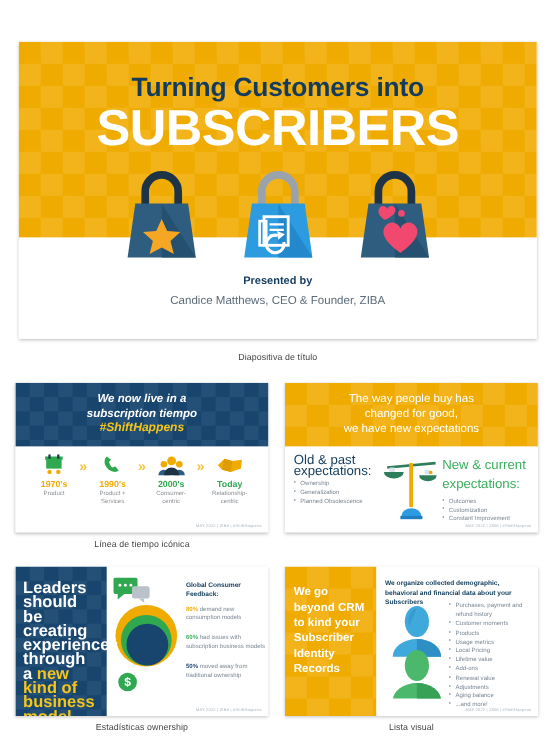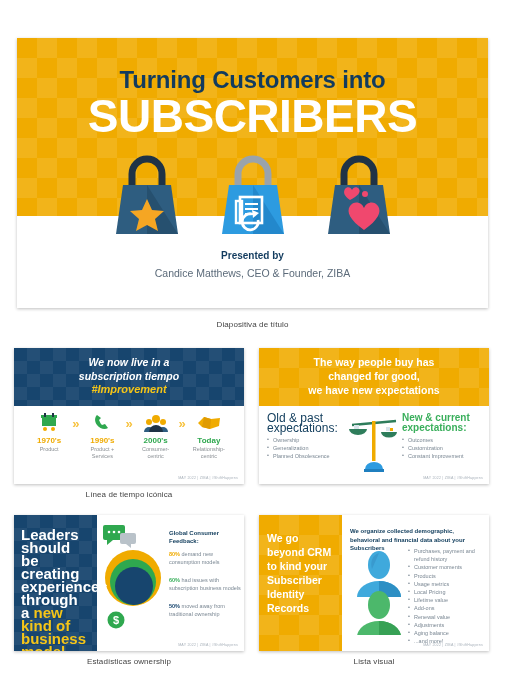--- a/index.html
+++ b/index.html
@@ -65,28 +65,28 @@
   .tl-items { display:flex; align-items:flex-start; justify-content:center;
     gap:2px; padding:6px 8px 0 8px; }
   .tl-item { width:42px; text-align:center; }
   .tl-ico { height:22px; display:flex; align-items:center; justify-content:center; }
   .tl-year { font-size:8px; font-weight:bold; margin-top:2px; }
   .tl-sub { font-size:5.5px; color:#8A8F94; line-height:7px; margin-top:1px; }
   .chev { color:#F7C23E; font-size:13px; font-weight:bold; padding-top:4px; }
 
   
   .cmp-head { position:absolute; left:0; top:0; width:100%; height:58px; }
-  .cmp-head p { text-align:center; color:#fff; font-weight:bold;
+  .cmp-head p { text-align:center; color:#fff; font-weight:normal;
     font-size:10.5px; line-height:14px; padding-top:7px; }
   .cmp-body { position:absolute; left:0; top:58px; width:100%; height:78px;
     background:#fff; display:flex; padding:7px 8px 0 8px; }
   .cmp-col { flex:1; }
   .cmp-mid { width:56px; display:flex; align-items:flex-start; justify-content:center; padding-top:2px;}
   .cmp-h-old { font-size:12px; font-weight:normal; color:#15405F; line-height:10px; }
-  .cmp-h-new { font-size:10px; font-weight:bold; color:#3AAF5C; line-height:10px; }
+  .cmp-h-new { font-size:12px; font-weight:normal; color:#3AAF5C; line-height:18px; }
   .cmp-li { font-size:5.5px; color:#7A8793; line-height:8px; padding-left:6px; position:relative; }
   .cmp-li::before { content:"•"; position:absolute; left:0; top:-1px; }
   .cmp-ul { margin-top:3px; }
 
   
   #slide-stats { left:14px; top:487px; width:230px; height:136px; }
   #slide-list   { left:259px; top:487px; width:230px; height:136px; }
   #cap-stats { left:14px; top:629px; width:230px; }
   #cap-list  { left:259px; top:629px; width:230px; }
 
@@ -165,21 +165,21 @@
     <div class="presented">Presented by</div>
     <div class="presenter">Candice Matthews, CEO &amp; Founder, ZIBA</div>
   </div>
   <div class="caption" id="cap-title">Diapositiva de título</div>
 
   <div class="slide-card" id="slide-timeline">
     <div class="tl-head checker-navy">
       <p>
         <span>We now live in a</span><br>
         <span>subscription tiempo</span><br>
-        <span class="hash">#Improvement</span>
+        <span class="hash">#ShiftHappens</span>
       </p>
     </div>
     <div class="tl-body">
       <div class="tl-items">
 
         <div class="tl-item">
           <div class="tl-ico">
             <svg width="22" height="20" viewBox="0 0 22 20">
               <rect x="4" y="4" width="14" height="9" fill="#2FA84F"></rect>
               <rect x="3" y="2" width="16" height="3" fill="#2FA84F"></rect>

